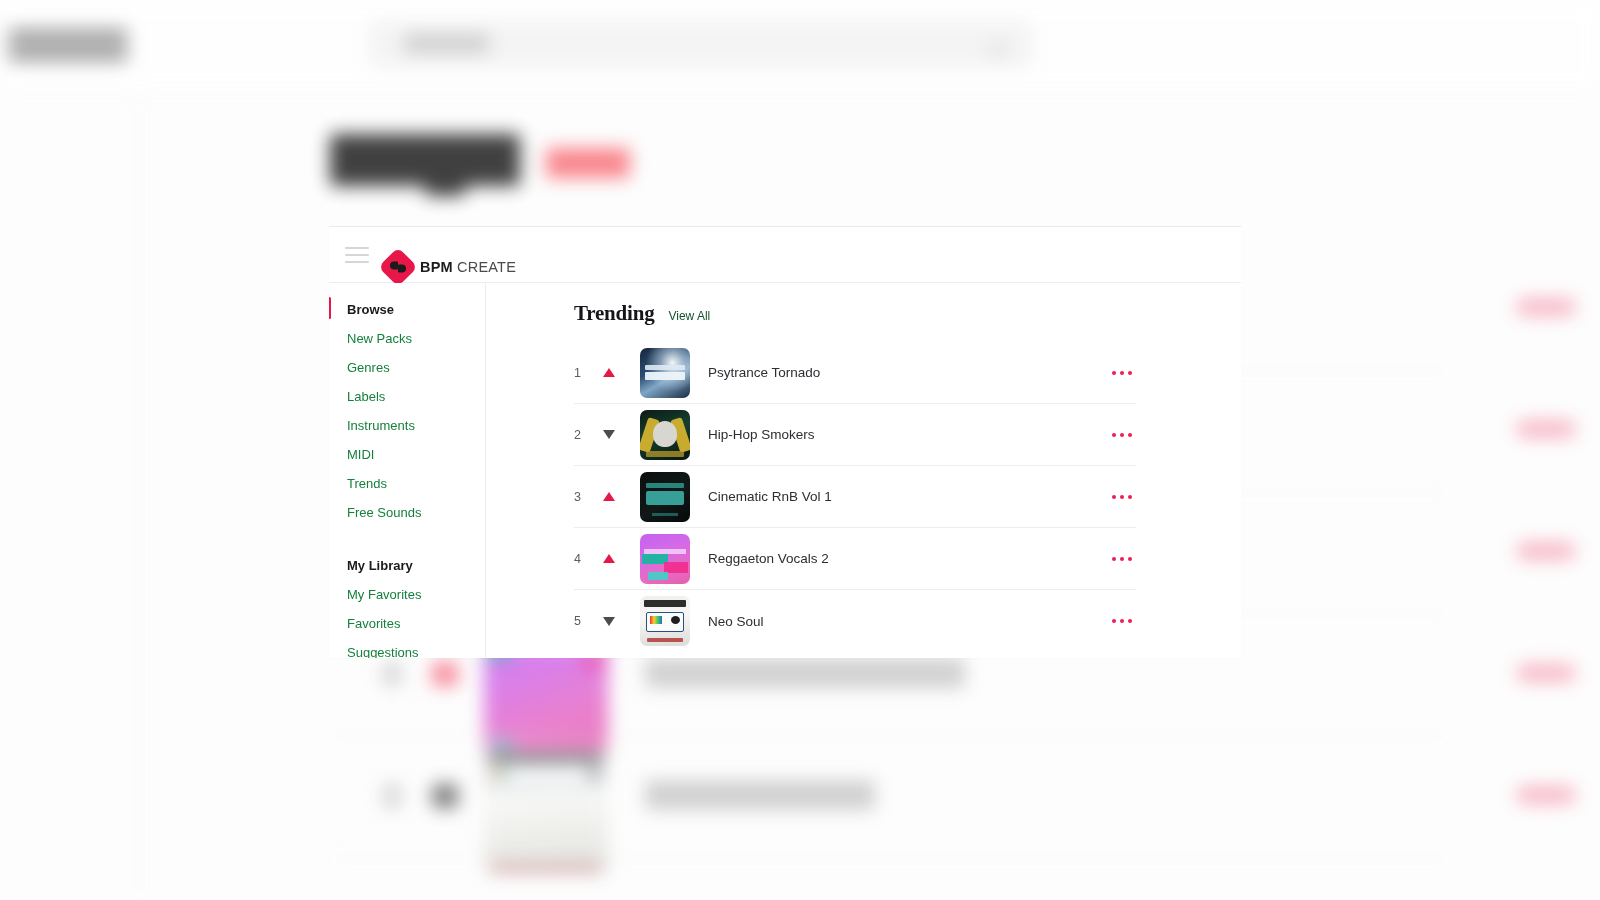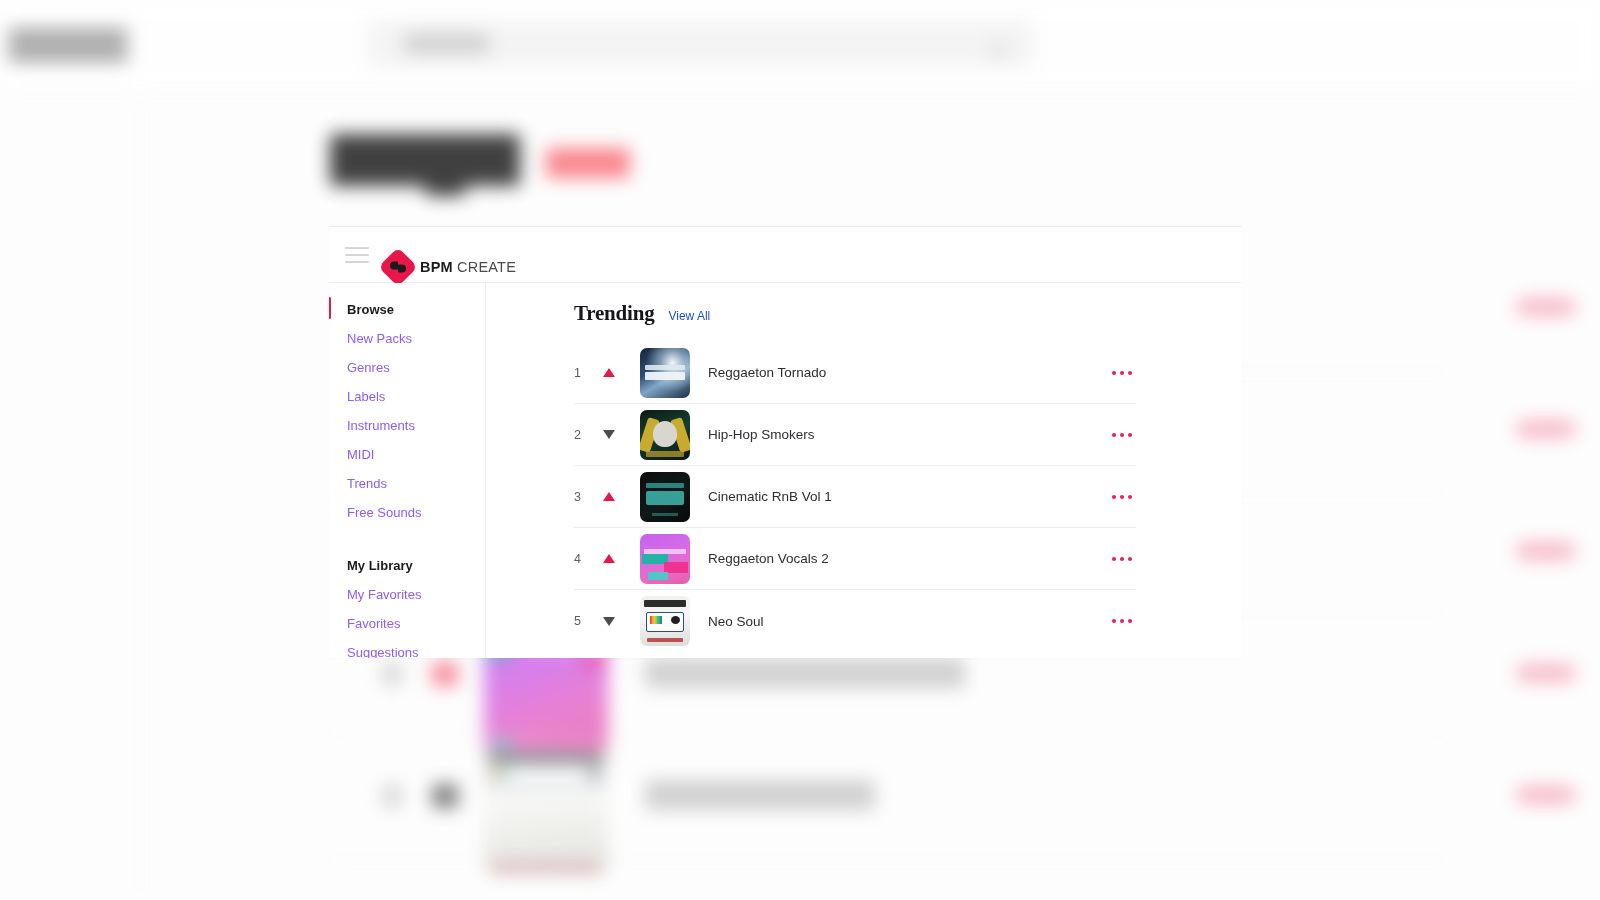--- a/index.html
+++ b/index.html
@@ -105,34 +105,34 @@
   }
 
   
   .body { display:flex; height: calc(100% - 56px); }
 
   .sidebar {
     width: 157px; flex:0 0 157px; position:relative;
     border-right: 1px solid #ededed; background:#fff; padding-top: 12px;
   }
   .nav-item {
-    position:relative; font-size: 13px; color:#8b5cf6;
+    position:relative; font-size: 13px; color:#15803d;
     padding: 7px 0 7px 18px; cursor:pointer; white-space:nowrap;
   }
   .nav-item.head { color:#1b1b1b; font-weight:700; }
   .nav-item.active::before {
     content:""; position:absolute; left:-1px; top:2px; width:3px; height:22px;
     background:#e8174a; border-radius:2px;
   }
   .nav-gap { height: 24px; }
 
   .content { flex:1; position:relative; padding: 18px 0 0 88px; }
   .section-head { display:flex; align-items:baseline; gap:14px; }
   .section-title { font-size: 21px; font-weight:700; color:#16161a; letter-spacing:-.2px;font-family:Liberation Serif, serif; }
-  .view-all { font-size: 12px; color:#1d4ed8; cursor:pointer; }
+  .view-all { font-size: 12px; color:#14532d; cursor:pointer; }
 
   .list { margin-top: 16px; width: 562px; }
   .row {
     position:relative; display:flex; align-items:center; height: 62px;
     border-bottom: 1px solid #ededed;
   }
   .row:last-child { border-bottom: none; }
   .rank { width: 22px; text-align:left; font-size: 12.5px; color:#5c5c5c; flex:0 0 auto; }
   .tri { width: 26px; flex:0 0 auto; display:flex; justify-content:center; }
   .tri i { display:block; width:0; height:0; border-left:6px solid transparent; border-right:6px solid transparent; }
@@ -320,21 +320,21 @@
 
           <div class="row">
             <div class="rank">1</div>
             <div class="tri">
                 <i class="up"></i>
               </div>
             <div class="thumb art-psy">
               <div class="t1"></div>
                 <div class="t2"></div>
             </div>
-            <div class="title">Reggaeton Tornado</div>
+            <div class="title">Psytrance Tornado</div>
             <div class="more">
                 <b></b>
                 <b></b>
                 <b></b>
               </div>
           </div>
 
           <div class="row">
             <div class="rank">2</div>
             <div class="tri">

